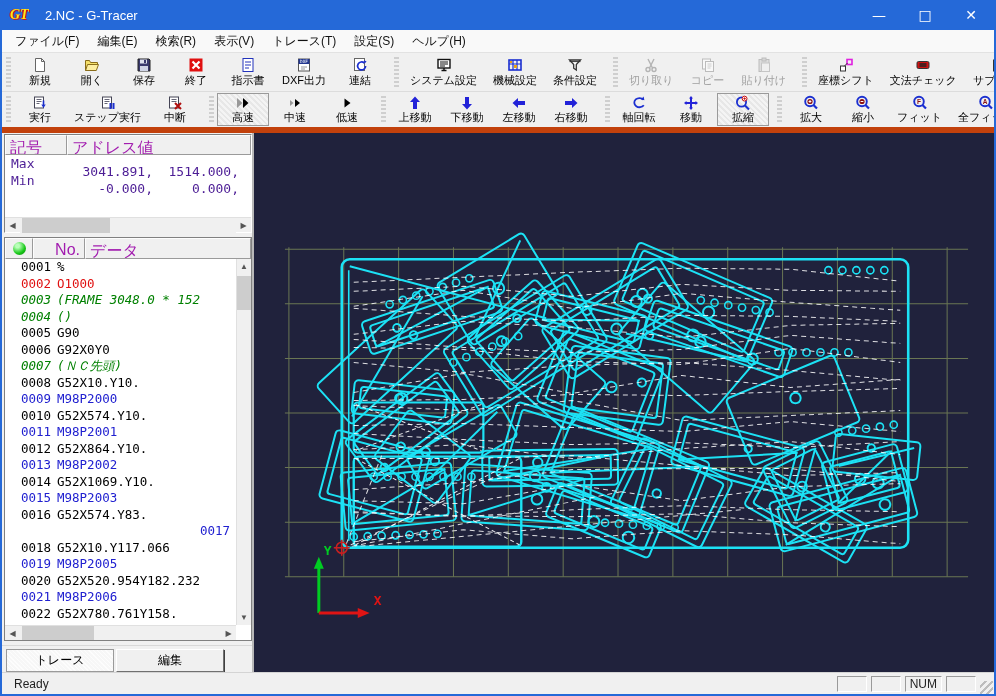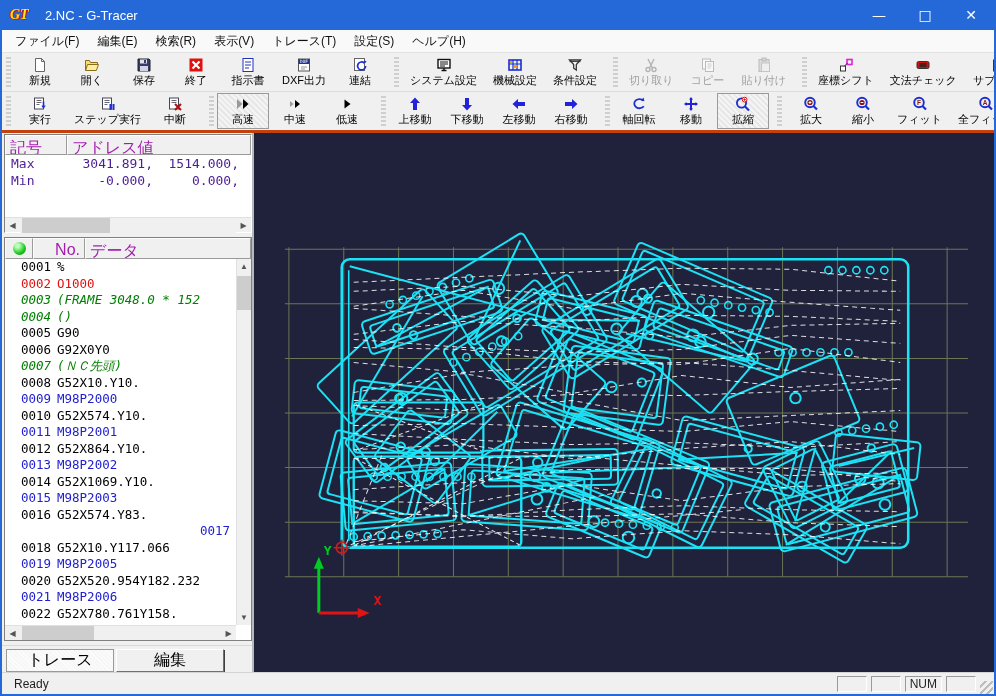--- a/index.html
+++ b/index.html
@@ -21,21 +21,21 @@
 
   
   .menubar { position:absolute; left:0; top:30px; right:0; height:23px; background:#f9f9f9;
              border-bottom:1px solid #e2e2e2; display:flex; align-items:center; padding-left:4px; }
   .menu-item { padding:3px 9px; color:#111; font-size:12px; }
 
   
   .toolbar { position:absolute; left:0; right:0; background:#f0f0f0; display:flex; align-items:stretch;
              border-bottom:1px solid #dcdcdc; overflow:hidden; }
   .tb1 { top:53px; height:39px; }
-  .tb2 { top:92px; height:41px; border-bottom:3px solid #c2410c; }
+  .tb2 { top:92px; height:41px; border-bottom:6px solid #c2410c; }
   .tb-group { display:flex; align-items:stretch; padding:1px 2px 1px 0; }
   .gripper { width:5px; margin:3px 3px 3px 4px;
              background:repeating-linear-gradient(to bottom,#cfcfcf 0 2px, transparent 2px 4px); }
   .tb-sep { width:1px; background:#c6c6c6; margin:2px 1px; box-shadow:1px 0 0 #ffffff; }
   .tb-btn { display:flex; flex-direction:column; align-items:center; justify-content:center;
             min-width:52px; padding:1px 7px 2px 7px; border:1px solid transparent; color:#000; }
   .tb-btn .icon { width:18px; height:17px; display:flex; align-items:center; justify-content:center; }
   .tb-btn .icon svg { width:16px; height:16px; }
   .tb-btn .lbl { font-size:11px; white-space:nowrap; line-height:13px; }
   .tb-btn.pressed { background:#e7e7e7; border:1px solid #9a9a9a;
@@ -49,21 +49,21 @@
                 border-right:2px solid #b8b8b8; }
 
   .addr-table { position:absolute; left:2px; top:1px; width:248px; height:99px; background:#fff;
                 border:1px solid #808080; border-right-color:#fff; border-bottom-color:#fff; }
   .hdr-row { display:flex; height:20px; }
   .hdr-cell { background:#f0f0f0; border:1px solid; border-color:#fdfdfd #9a9a9a #9a9a9a #fdfdfd;
               font-size:16px; padding:2px 4px; color:#a21caf; white-space:nowrap; overflow:hidden; }
   .addr-body { font-family:"DejaVu Sans Mono", monospace; font-size:13px; color:#4c1d95; }
   .addr-row { display:flex; height:17px; line-height:17px; white-space:pre; }
   .addr-sym { width:62px; padding-left:6px; }
-  .addr-v { width:86px; text-align:right; }
+  .addr-v { width:86px; text-align:right;margin-top:8px; }
   .hscroll { position:absolute; left:0; bottom:0; right:0; height:15px; background:#f0f0f0;
              display:flex; align-items:center; border-top:1px solid #e0e0e0; }
   .hscroll .arr { width:15px; height:15px; font-size:8px; color:#555; display:flex; align-items:center; justify-content:center; }
   .hscroll .track { flex:1; position:relative; height:15px; background:#f0f0f0; }
   .hscroll .thumb { position:absolute; top:0; height:15px; background:#cdcdcd; }
 
   .data-list { position:absolute; left:2px; top:104px; width:248px; height:404px; background:#fff;
                border:1px solid #808080; overflow:hidden; }
   .dl-hdr { display:flex; height:21px; }
   .dl-body { position:absolute; left:0; top:21px; right:15px; bottom:15px; overflow:hidden;
@@ -76,21 +76,21 @@
                  background:radial-gradient(circle at 35% 30%, #b8ffb8 0 15%, #18c818 60%, #0a7a0a 100%); }
   .vscroll { position:absolute; right:0; top:21px; bottom:15px; width:15px; background:#f0f0f0;
              border-left:1px solid #e0e0e0; }
   .vscroll .arr { height:15px; font-size:8px; color:#555; display:flex; align-items:center; justify-content:center; }
   .vscroll .arr.dn { position:absolute; bottom:0; left:0; right:0; }
   .vscroll .thumb { position:absolute; left:0; right:0; top:17px; height:34px; background:#cdcdcd; }
   .dl-hscroll { position:absolute; left:0; right:15px; bottom:0; }
 
   .tabbar { position:absolute; left:0; bottom:0; width:100%; height:29px; background:#f0f0f0;
             border-top:1px solid #d8d8d8; display:flex; align-items:center; padding:2px 4px; }
-  .tab { width:108px; height:23px; display:flex; align-items:center; justify-content:center; font-size:16px;
+  .tab { width:108px; height:23px; display:flex; align-items:center; justify-content:center; font-size:12px;
          border:1px solid #707070; background:#f0f0f0; }
   .tab.active { background:#f7f7f7; border-color:#9a9a9a;
                 background-image:repeating-linear-gradient(45deg, rgba(255,255,255,.7) 0 1px, transparent 1px 3px); }
   .tab.raised { border-color:#ffffff #707070 #707070 #ffffff; box-shadow:1px 1px 0 #404040; margin-left:2px; }
 
   .canvas { position:absolute; left:252px; top:0; right:0; bottom:0; background:#20223c; overflow:hidden; }
   .canvas svg { width:100%; height:100%; display:block; }
 
   
   .statusbar { position:absolute; left:0; bottom:0; right:0; height:22px; background:#f0f0f0;

